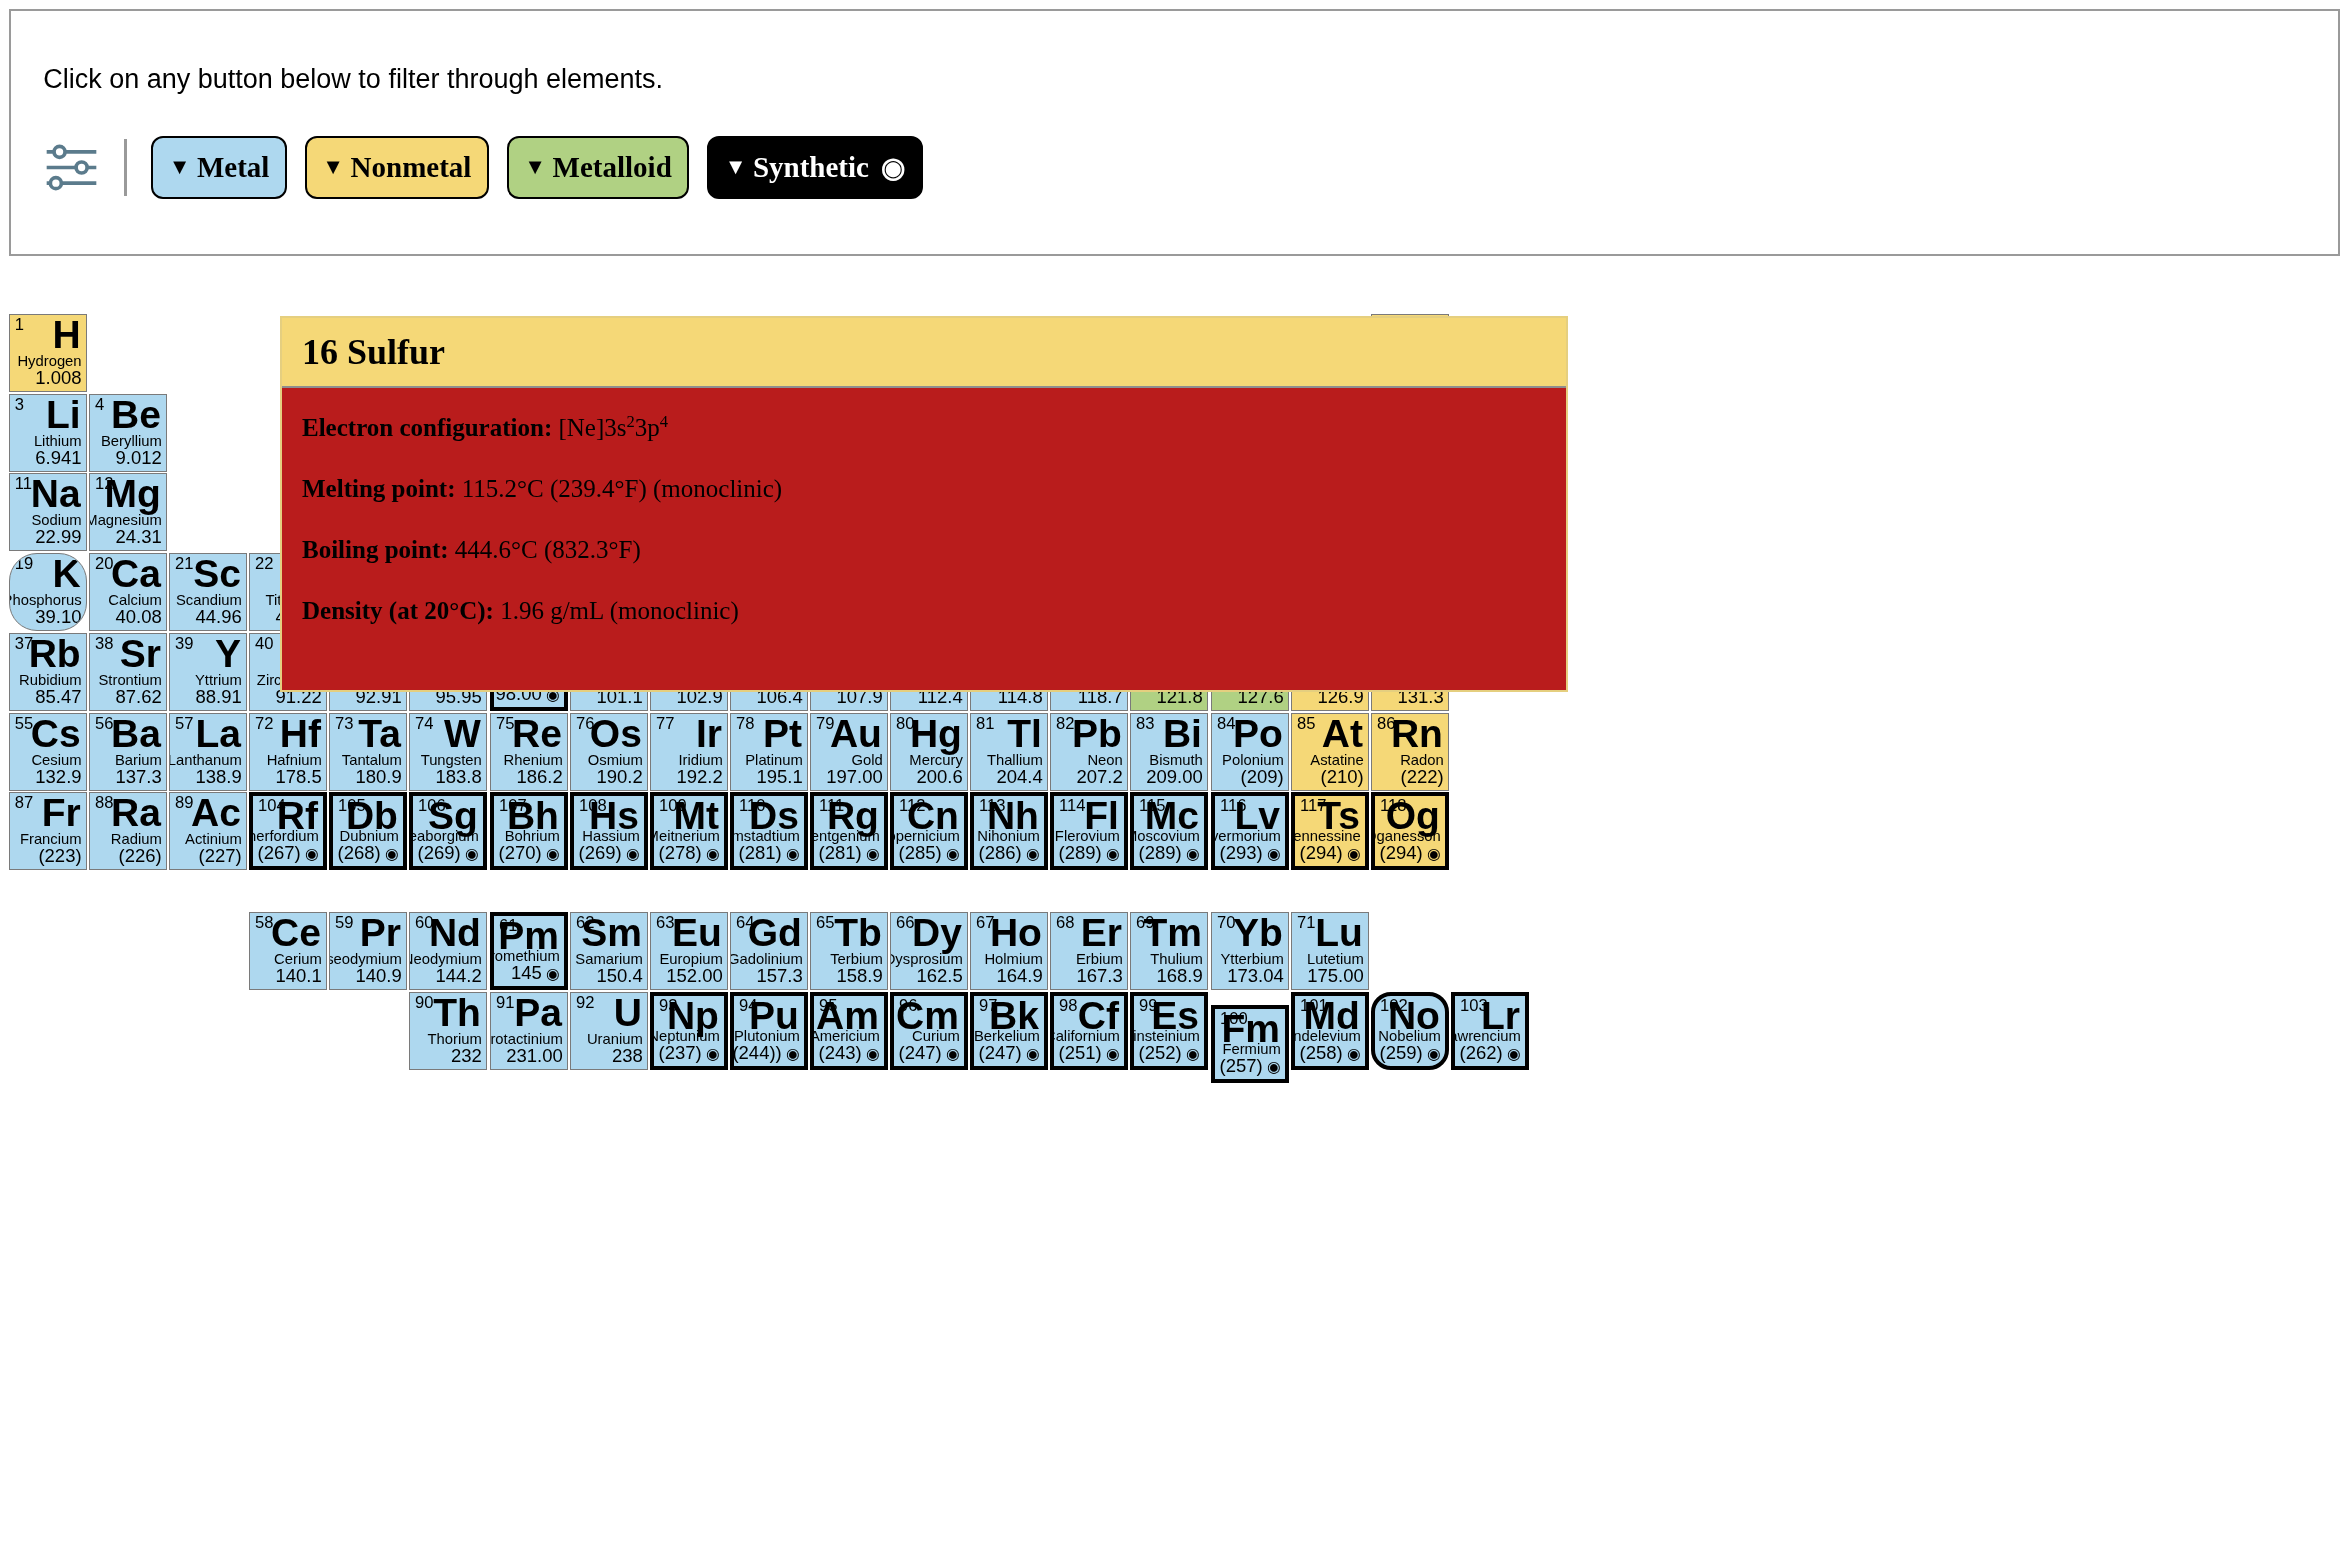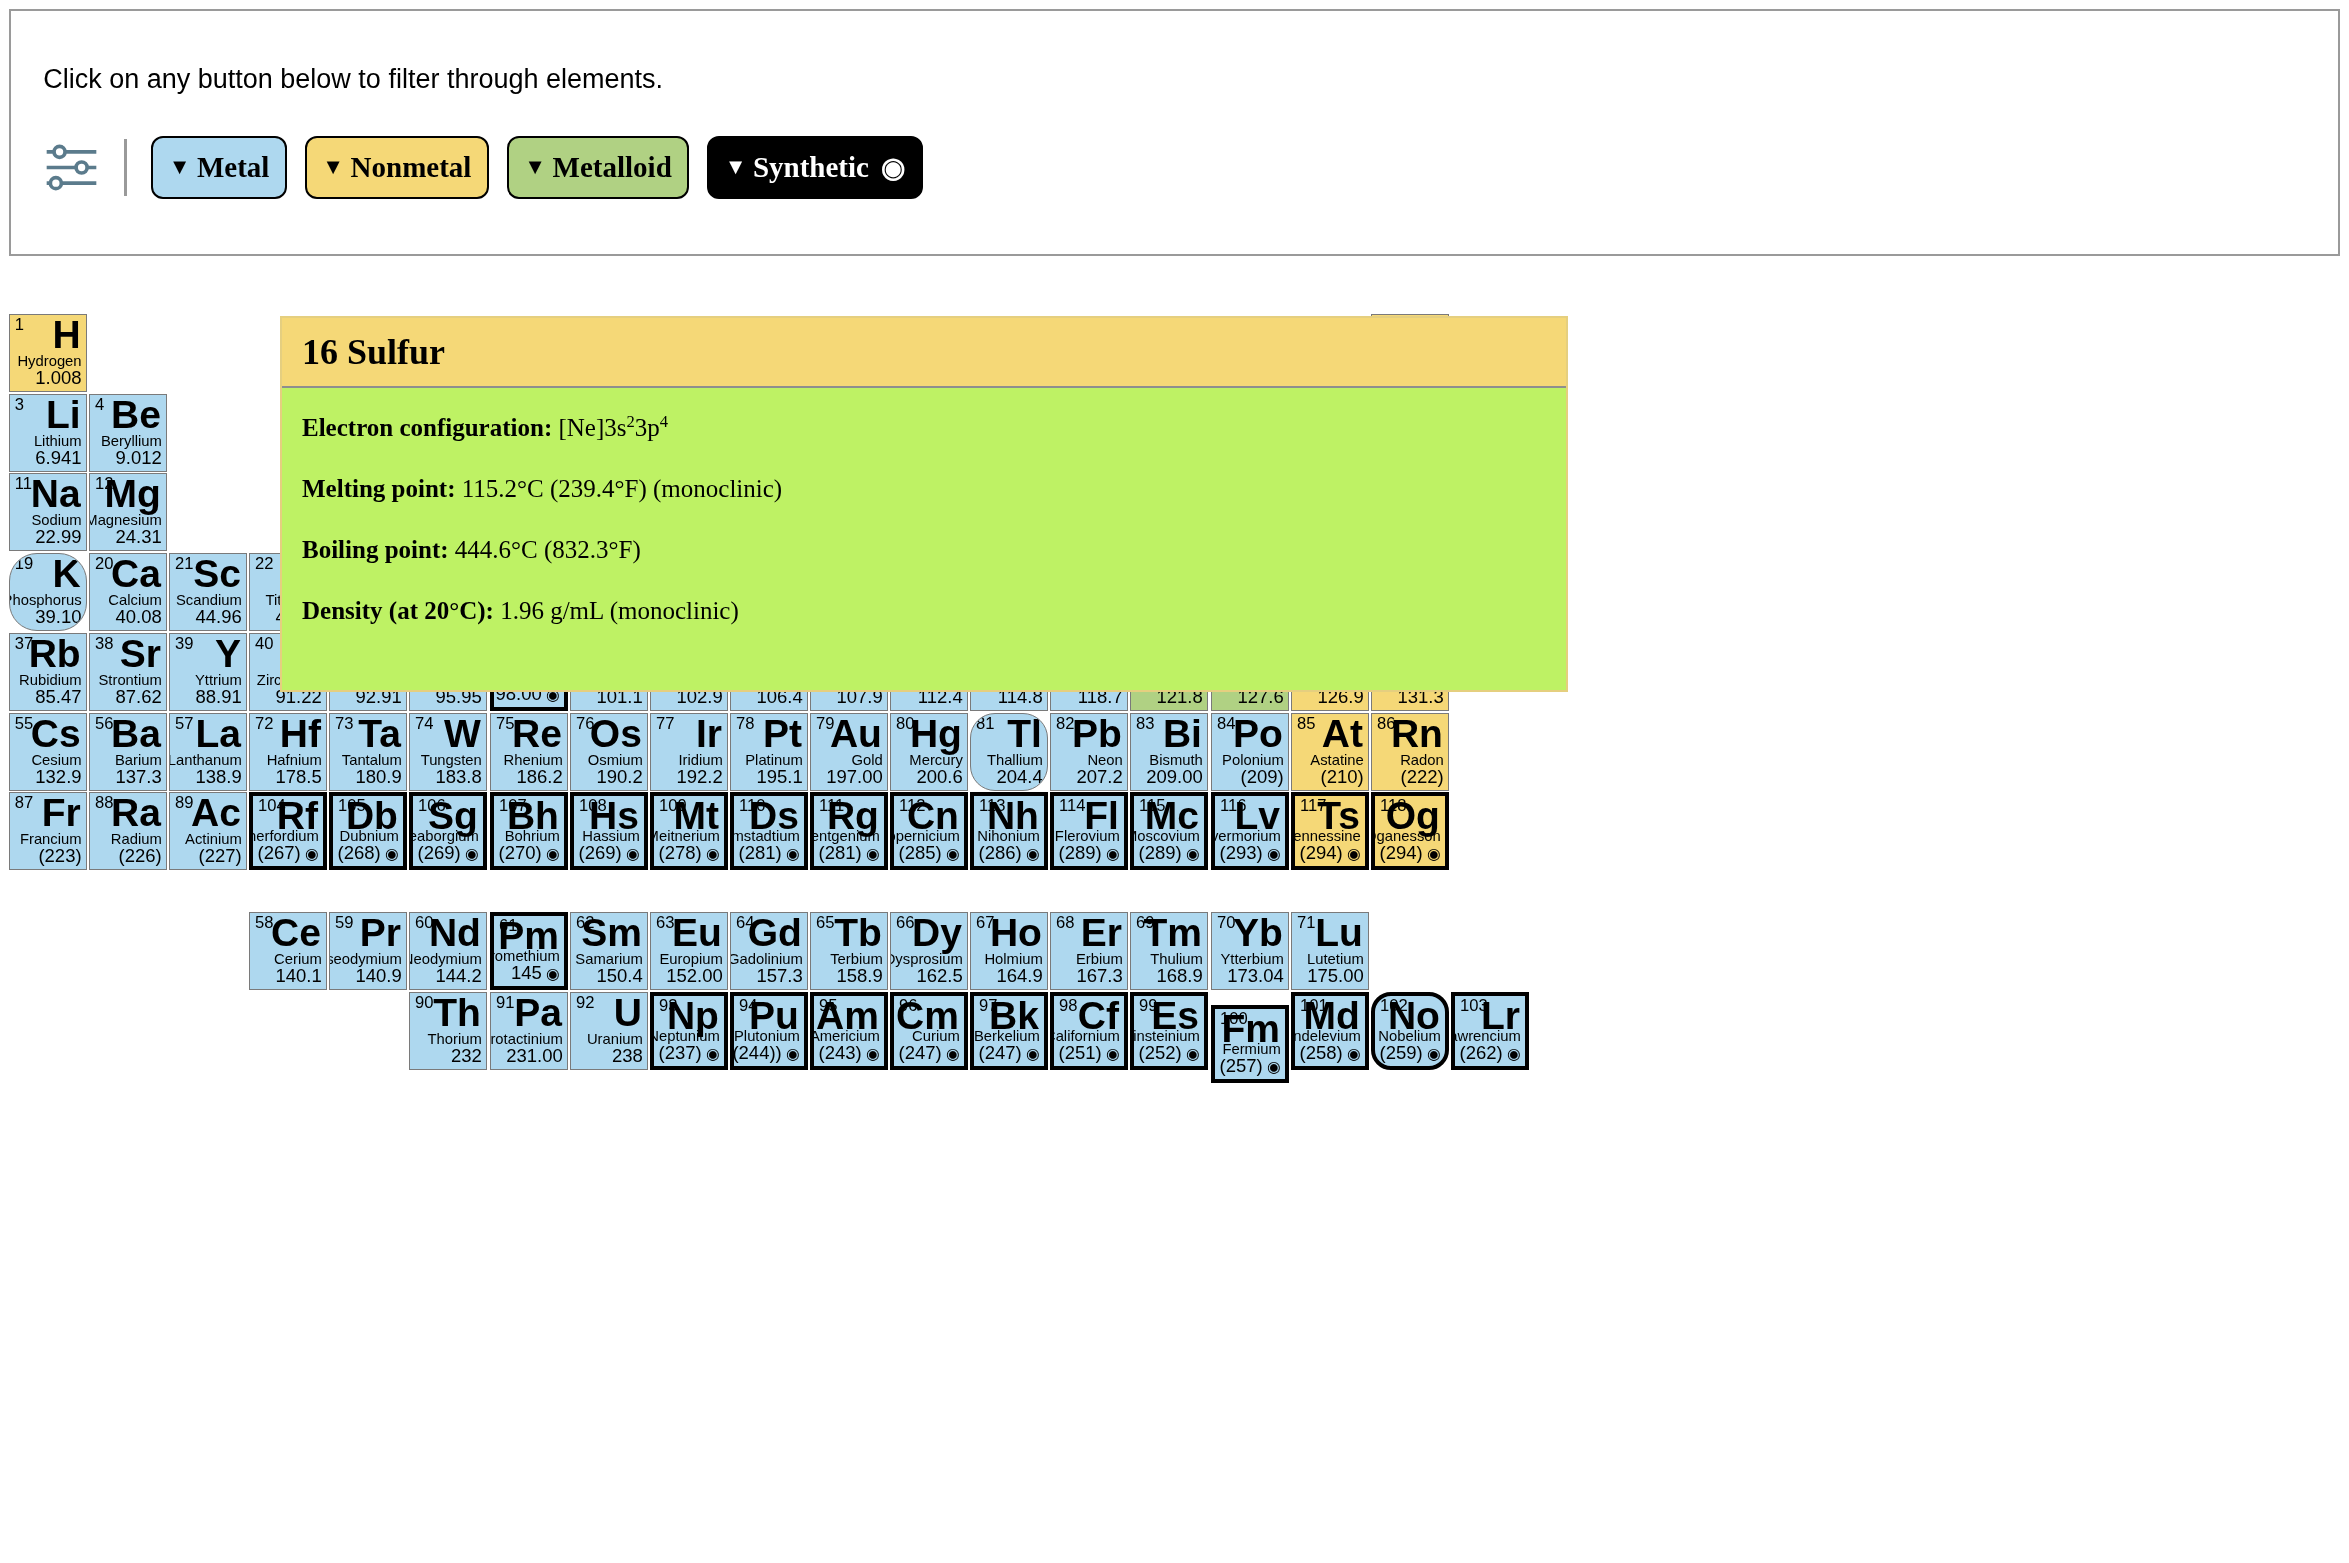--- a/index.html
+++ b/index.html
@@ -111,21 +111,21 @@
     line-height: 1;
     color: #000;
     white-space: nowrap;
   }
   .cell .ms .rad { font-size: 15.7px; }
   #info-card {
     position: absolute;
     left: 280px; top: 316px;
     width: 1288px; height: 376px;
     border: 2.8px solid #e5cf7f;
-    background: #bef264;
+    background: #b91c1c;
     z-index: 50;
   }
   #info-header {
     height: 70px;
     background: #f5d877;
     border-bottom: 2.8px solid #8e8e8e;
     display: flex;
     align-items: center;
     padding-left: 20px;
   }
@@ -577,21 +577,21 @@
       <span class="sym">Au</span>
       <span class="nm">Gold</span>
       <span class="ms"><span>197.00</span></span>
     </div>
     <div class="cell metal" style="left: 883px; top: 401px;">
       <span class="num">80</span>
       <span class="sym">Hg</span>
       <span class="nm">Mercury</span>
       <span class="ms"><span>200.6</span></span>
     </div>
-    <div class="cell metal" style="left: 963px; top: 401px; border-radius: 25px;">
+    <div class="cell metal" style="left: 963px; top: 401px;">
       <span class="num">81</span>
       <span class="sym">Tl</span>
       <span class="nm">Thallium</span>
       <span class="ms"><span>204.4</span></span>
     </div>
     <div class="cell metal" style="left: 1043px; top: 401px;">
       <span class="num">82</span>
       <span class="sym">Pb</span>
       <span class="nm">Neon</span>
       <span class="ms"><span>207.2</span></span>

